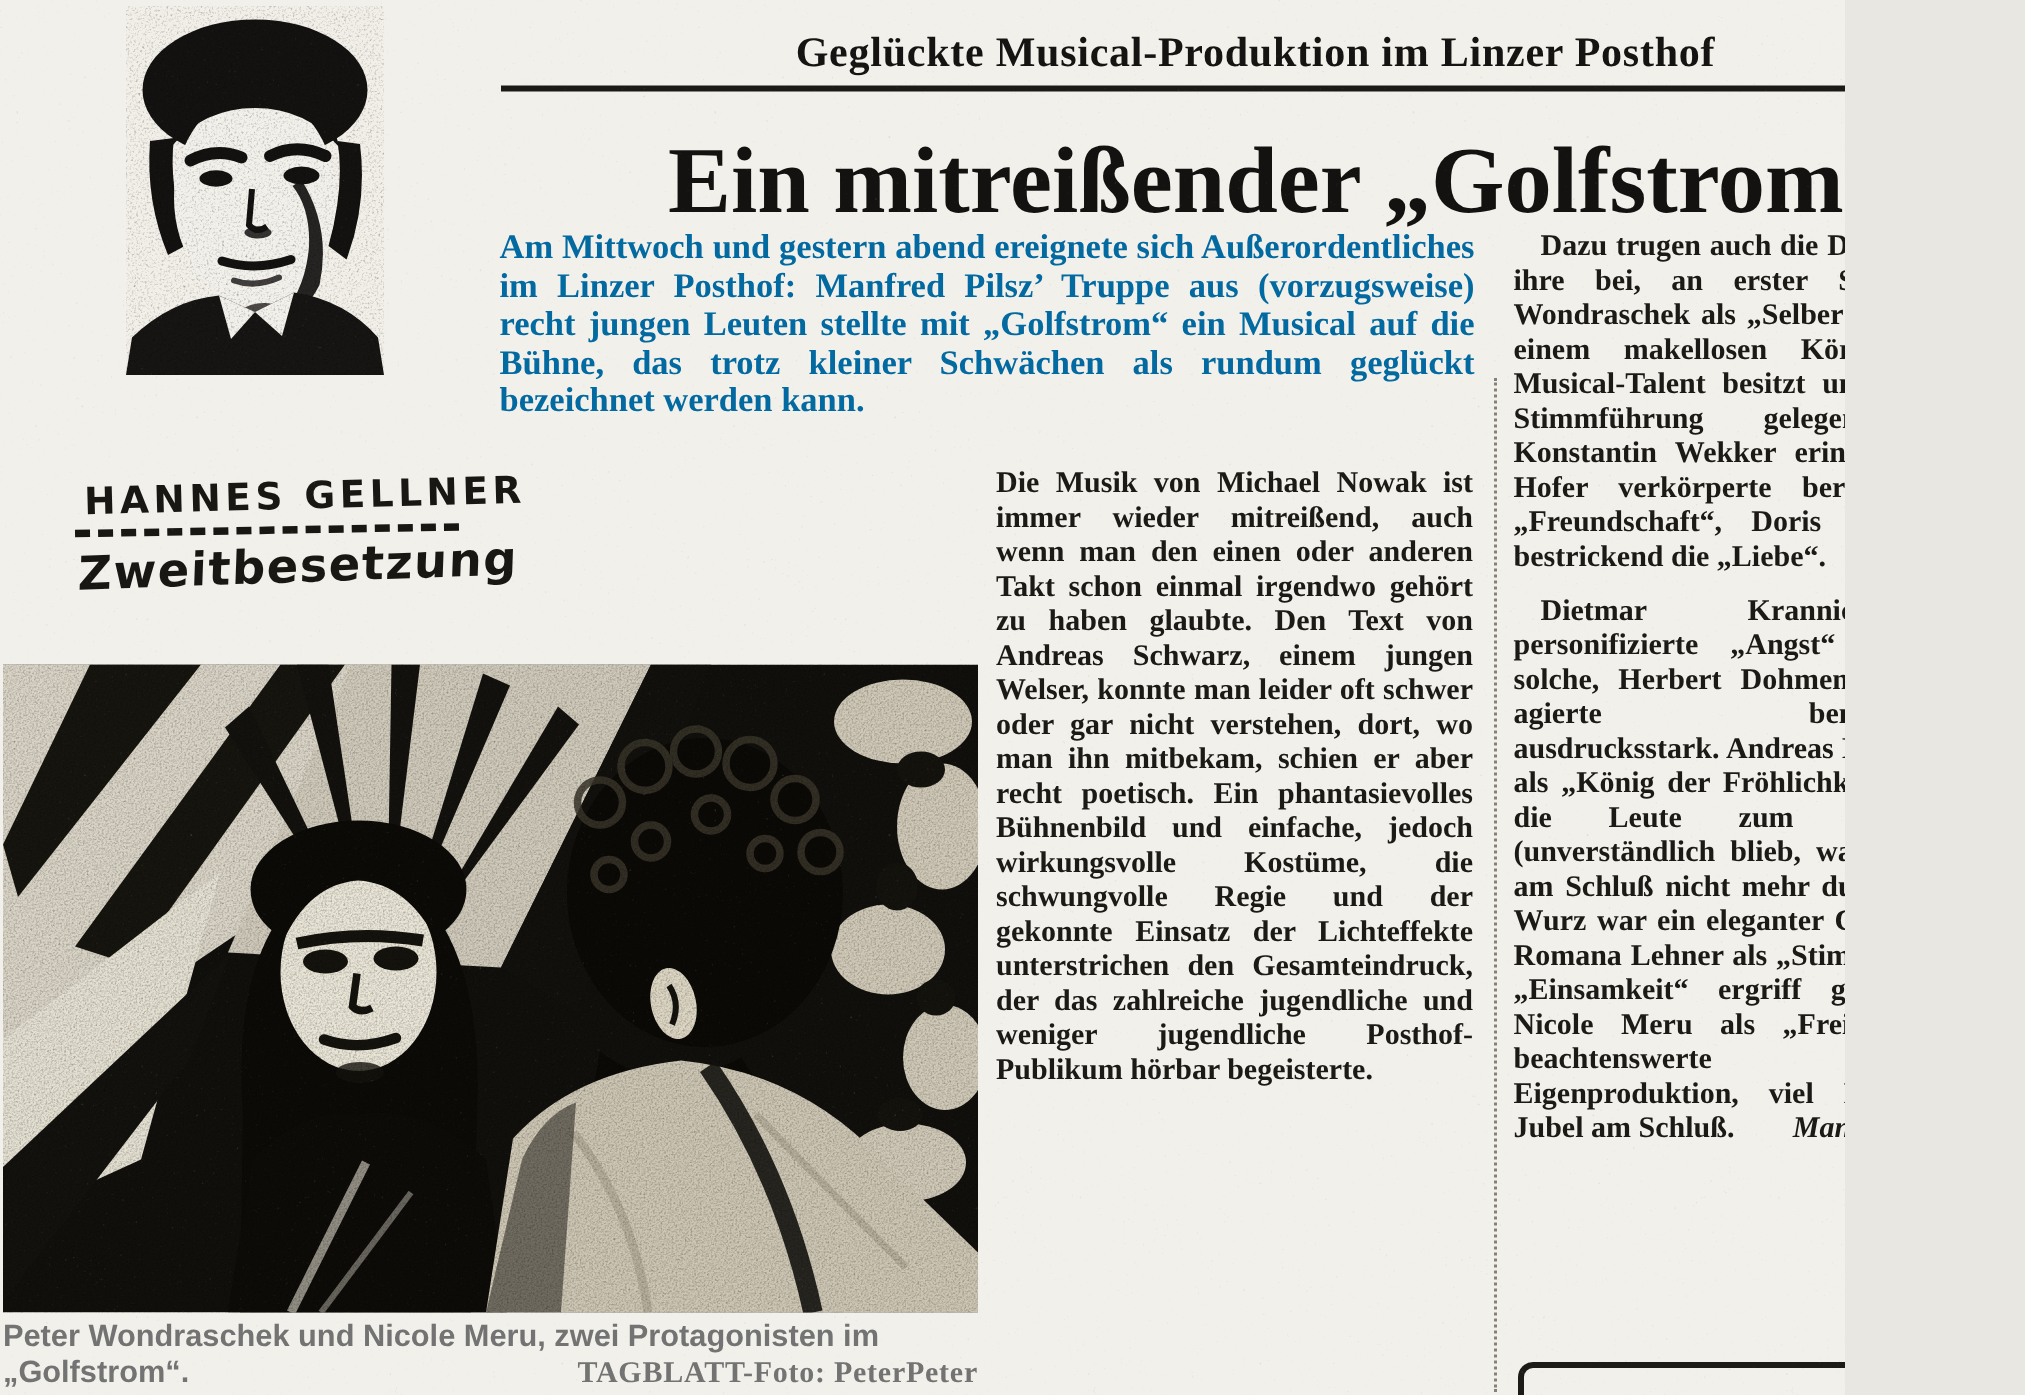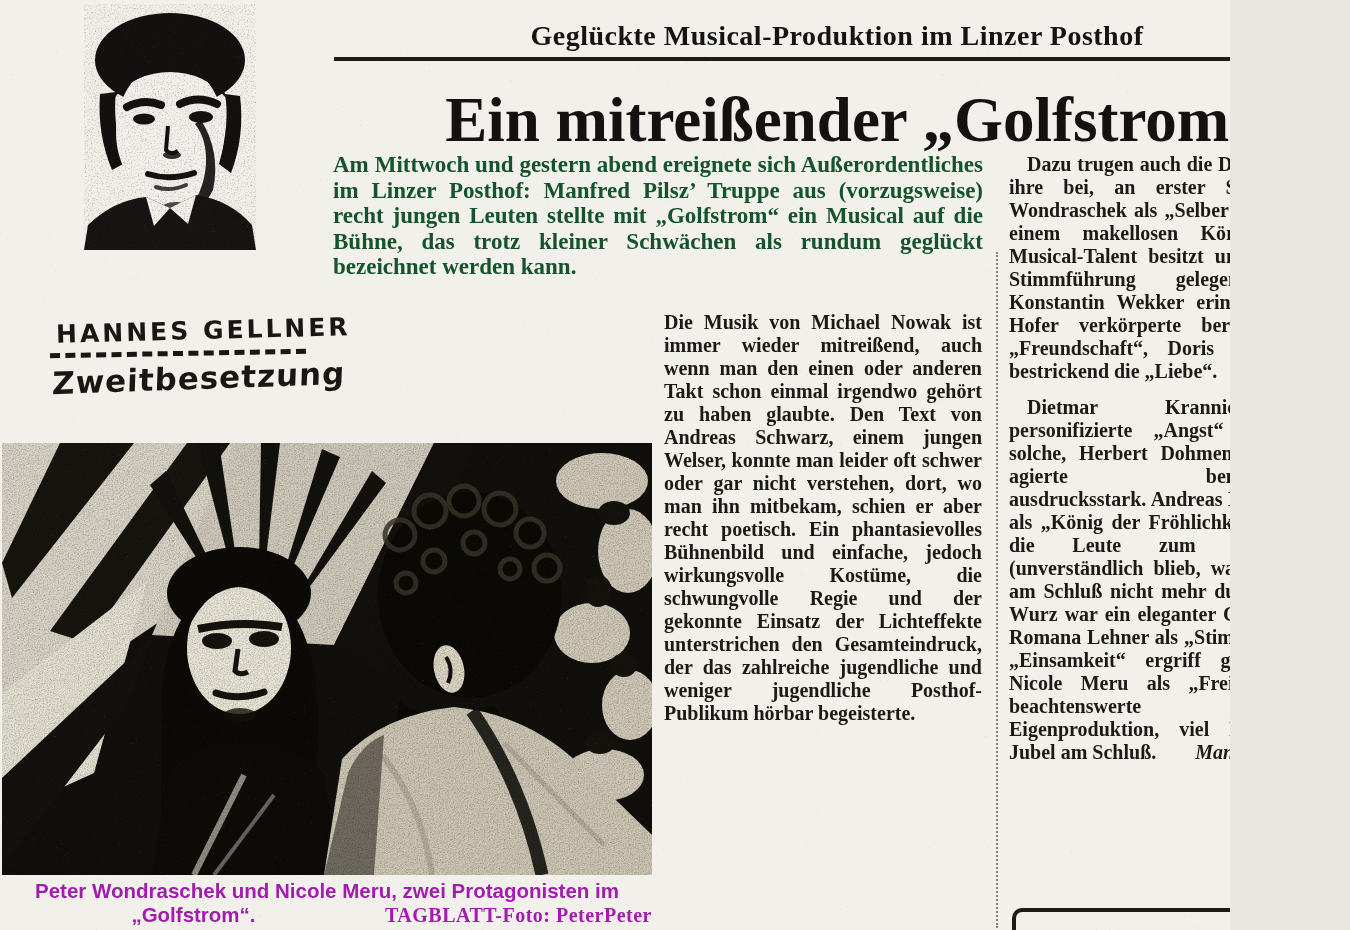--- a/index.html
+++ b/index.html
@@ -18,21 +18,21 @@
   .headline{
     position:absolute;left:330px;top:68px;width:1014px;
     text-align:center;font-family:"Liberation Serif",serif;
     font-size:63px;font-weight:bold;letter-spacing:0px;color:#141210;
     white-space:nowrap;
   }
   .lead{
     position:absolute;left:333px;top:152px;width:650px;
     font-size:23px;line-height:25.5px;font-weight:bold;
     text-align:justify;hyphens:auto;-webkit-hyphens:auto;
-    color:#14532d;
+    color:#0369a1;
   }
   .bodycol{
     position:absolute;
     font-size:20px;line-height:23px;font-weight:bold;
     text-align:justify;hyphens:auto;-webkit-hyphens:auto;
     color:#1c1a16;
   }
   .bodycol p{margin:0 4px 13px 0;text-indent:18px;}
   #col1{left:332px;top:311px;width:321px;}
   #col2{left:664px;top:311px;width:322px;}
@@ -46,21 +46,21 @@
   }
 
   
   .portrait{position:absolute;left:84px;top:4px;width:172px;height:246px;}
   .stage-photo{position:absolute;left:2px;top:443px;width:650px;height:432px;}
   .portrait svg,.stage-photo svg{display:block;width:100%;height:100%;}
 
   .caption{
     position:absolute;left:2px;top:879px;width:650px;
     font-family:"Liberation Sans",sans-serif;font-weight:bold;
-    font-size:20.5px;line-height:24px;color:#a21caf;text-align:center;
+    font-size:20.5px;line-height:24px;color:#737373;text-align:left;
   }
   .caption .credit{
     float:right;font-family:"Liberation Serif",serif;font-weight:bold;
     font-size:20px;letter-spacing:.5px;
   }
 
   
   .hand-name{
     position:absolute;left:56px;top:316px;
     font-family:"DejaVu Sans",sans-serif;font-size:25px;font-weight:bold;

